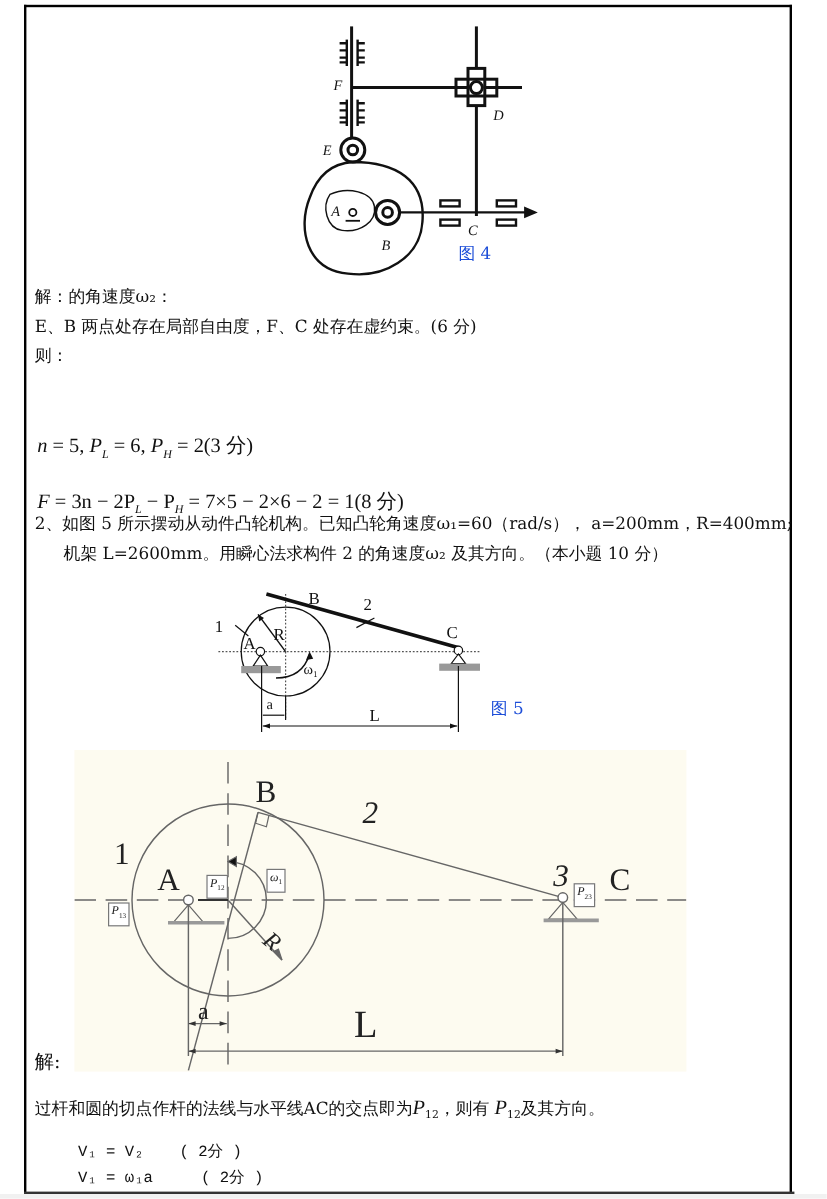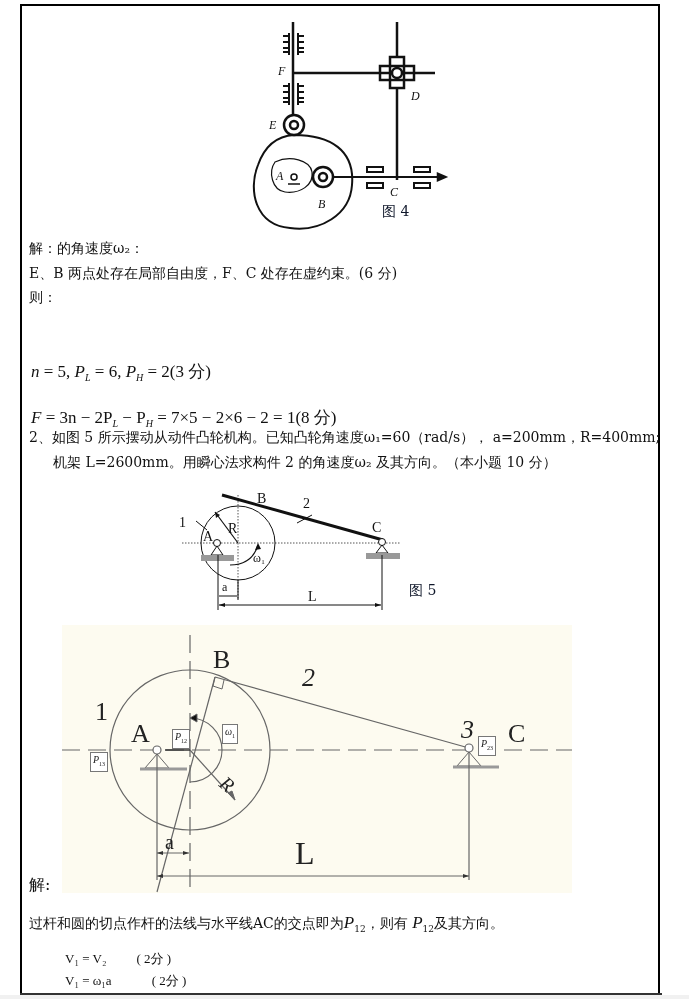--- a/index.html
+++ b/index.html
@@ -8,26 +8,26 @@
   .frame { position: absolute; left: 20px; top: 4px; width: 640px; height: 992px;
            border: 2px solid #000; border-bottom: none; box-sizing: border-box; }
   .bottom-strip { position: absolute; left: 0; top: 995px; width: 689px; height: 4px; background: #f1f1f1; }
   .frame-bottom { position: absolute; left: 20px; top: 993px; width: 642px; height: 2px; background: #333; }
   .abs { position: absolute; }
   .txt { font-size: 14px; line-height: 18px; white-space: nowrap; }
   .math { font-family: "Liberation Serif", "DejaVu Serif", serif; font-size: 17px; white-space: nowrap; margin-top: 40px; }
   .math i { font-style: italic; }
   .math sub { font-size: 10px; font-style: italic; }
   svg text { font-family: "Liberation Serif", "DejaVu Serif", serif; }
-  .fig-label { font-size: 14px; color: #0f172a; }
+  .fig-label { font-size: 14px; color: #1d4ed8; }
   .sol-fig { position: absolute; left: 62px; top: 625px; width: 510px; height: 268px; background: #fdfbf0; }
   .pbox { position: absolute; border: 1px solid #777; background: #fff; font-family: "Liberation Serif", serif;
           font-style: italic; font-size: 10px; padding: 0 2px; line-height: 14px; color: #222; }
   .pbox sub { font-size: 6px; font-style: normal; }
-  .small { font-size: 13px; font-family: Liberation Serif, serif; }
+  .small { font-size: 13px; font-family: Liberation Mono, monospace; }
 </style>
 </head>
 <body>
 
 <div class="frame"></div>
 <div class="frame-bottom"></div>
 <div class="bottom-strip"></div>
 
 <svg class="abs" style="left:250px;top:20px" width="220" height="210" viewBox="250 20 220 210">
   <g stroke="#111" fill="none" stroke-width="2.5">

